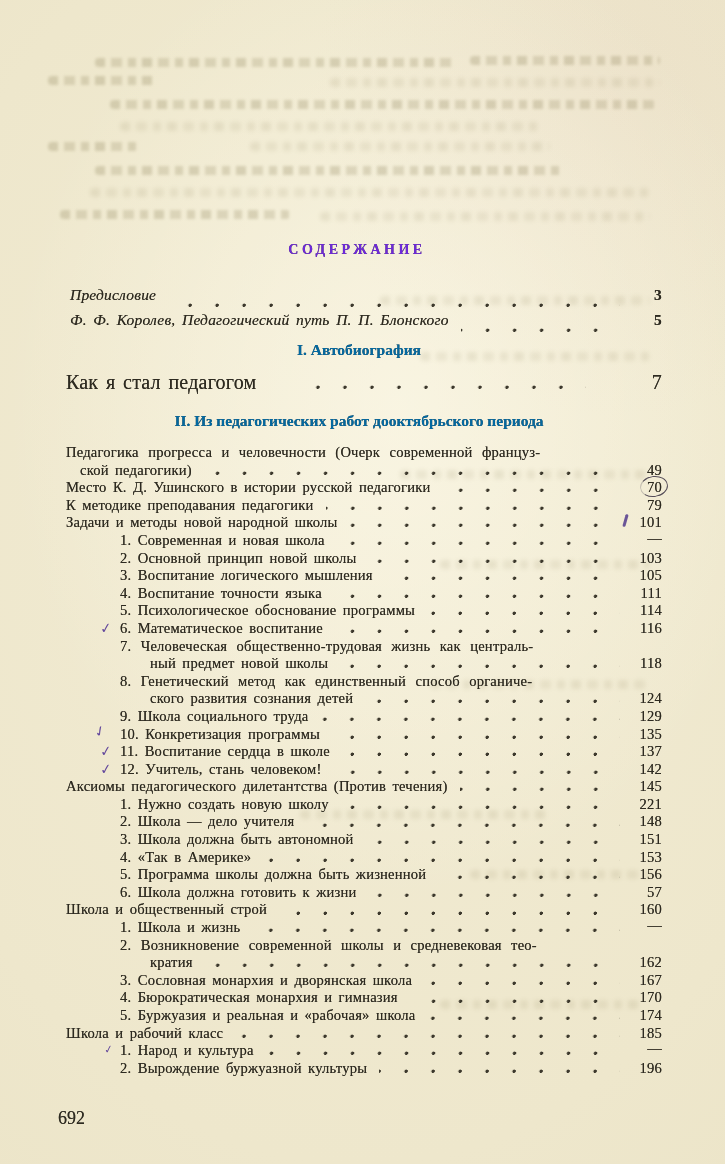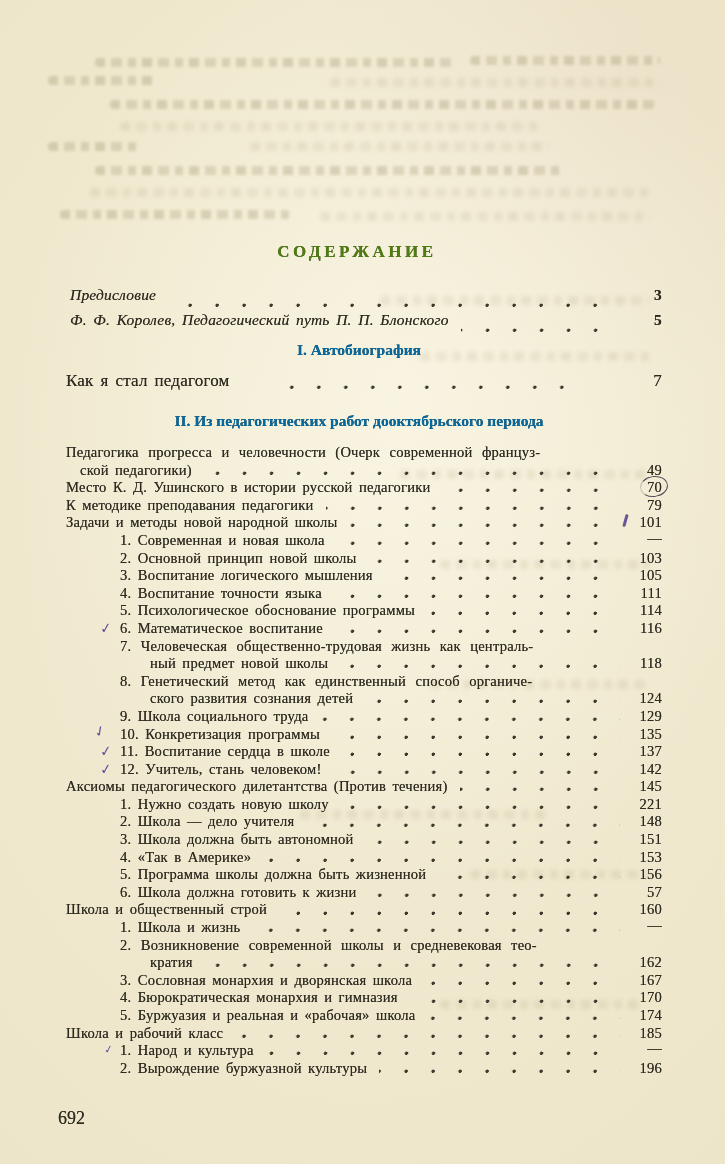--- a/index.html
+++ b/index.html
@@ -20,35 +20,35 @@
     position:absolute;height:9px;border-radius:4px;filter:blur(1.7px);opacity:.45;
     background:repeating-linear-gradient(90deg,
       rgba(128,117,74,.55) 0 10px, rgba(128,117,74,0) 10px 16px,
       rgba(128,117,74,.45) 16px 27px, rgba(128,117,74,0) 27px 33px,
       rgba(128,117,74,.5) 33px 41px, rgba(128,117,74,0) 41px 47px);
   }
   .bleed.light{opacity:.22;filter:blur(2px);}
   .content{position:absolute;left:66px;top:0;width:596px;color:#2d2a20;}
   .toc-title{
     position:absolute;left:0;right:14px;top:242px;text-align:center;
-    font-weight:bold;font-size:17px;letter-spacing:3.5px;color:#4d7c0f;
+    font-weight:bold;font-size:14px;letter-spacing:3.5px;color:#6d28d9;
     text-shadow:0 0 .5px rgba(38,34,25,.8);
   }
   .front{position:absolute;left:4px;right:0;top:286px;}
   .front .row{height:25px;font-size:15.5px;}
   .front .t{font-style:italic;}
   .front .pg{font-weight:bold;}
   .sec-head{
     position:absolute;left:0;right:10px;text-align:center;
     font-weight:bold;font-size:15.5px;color:#0369a1;
     text-shadow:0 0 .4px rgba(38,34,25,.8);white-space:nowrap;
   }
   #sec0h{top:341px;}
   #sec0e{position:absolute;left:0;right:0;top:371px;}
-  #sec0e .row{height:22px;font-size:17px;gap:34px;}
+  #sec0e .row{height:22px;font-size:20px;gap:34px;}
   #sec1h{top:412px;}
   #sec1e{position:absolute;left:0;right:0;top:444px;}
   #sec1e .row{height:17.6px;font-size:14.6px;}
   .row{
     display:flex;align-items:baseline;position:relative;
     word-spacing:2.5px;letter-spacing:.2px;
     text-shadow:0 0 .45px rgba(45,42,32,.75);
   }
   .t{white-space:nowrap;}
   .fill{word-spacing:5.5px;}

